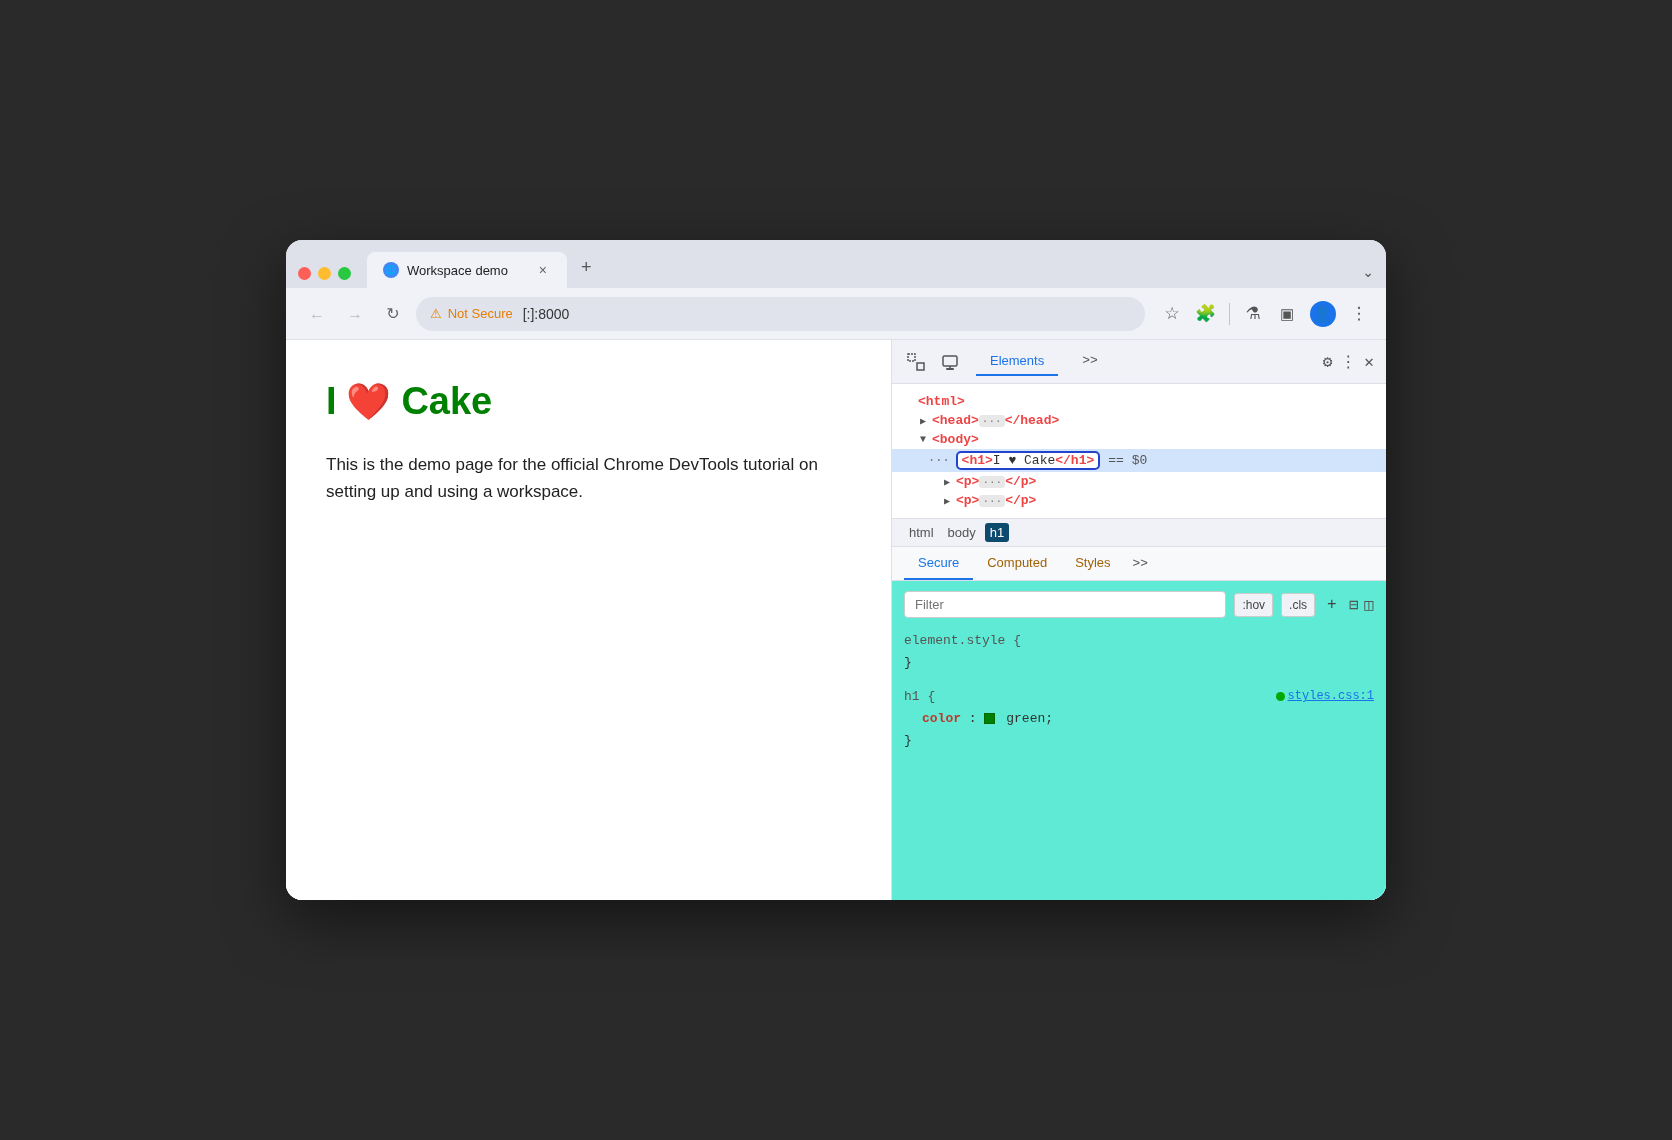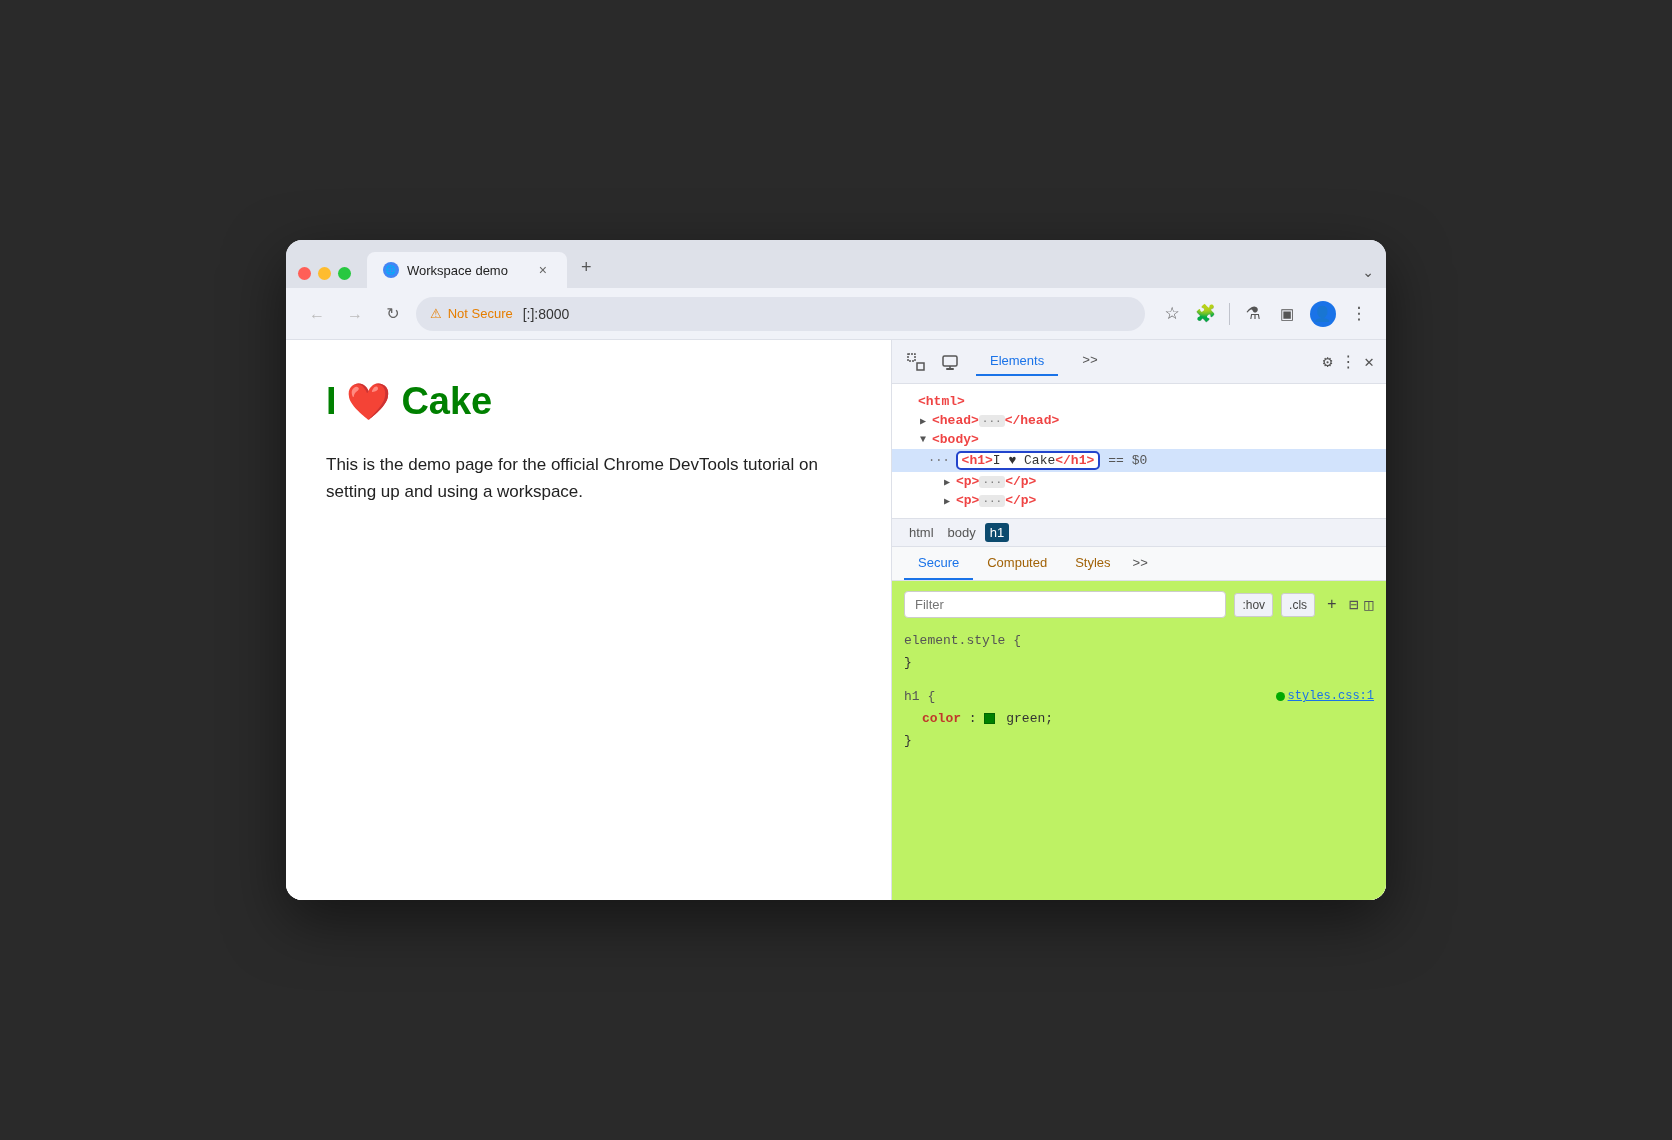--- a/index.html
+++ b/index.html
@@ -429,21 +429,21 @@
       color: #555;
       cursor: pointer;
       font-size: 13px;
       font-family: -apple-system, sans-serif;
     }
 
     .styles-content {
       flex: 1;
       padding: 10px 12px;
       overflow-y: auto;
-      background: #bef264;
+      background: #5eead4;
     }
 
     .styles-filter-row {
       display: flex;
       align-items: center;
       gap: 8px;
       margin-bottom: 12px;
     }
 
     .styles-filter-input {

